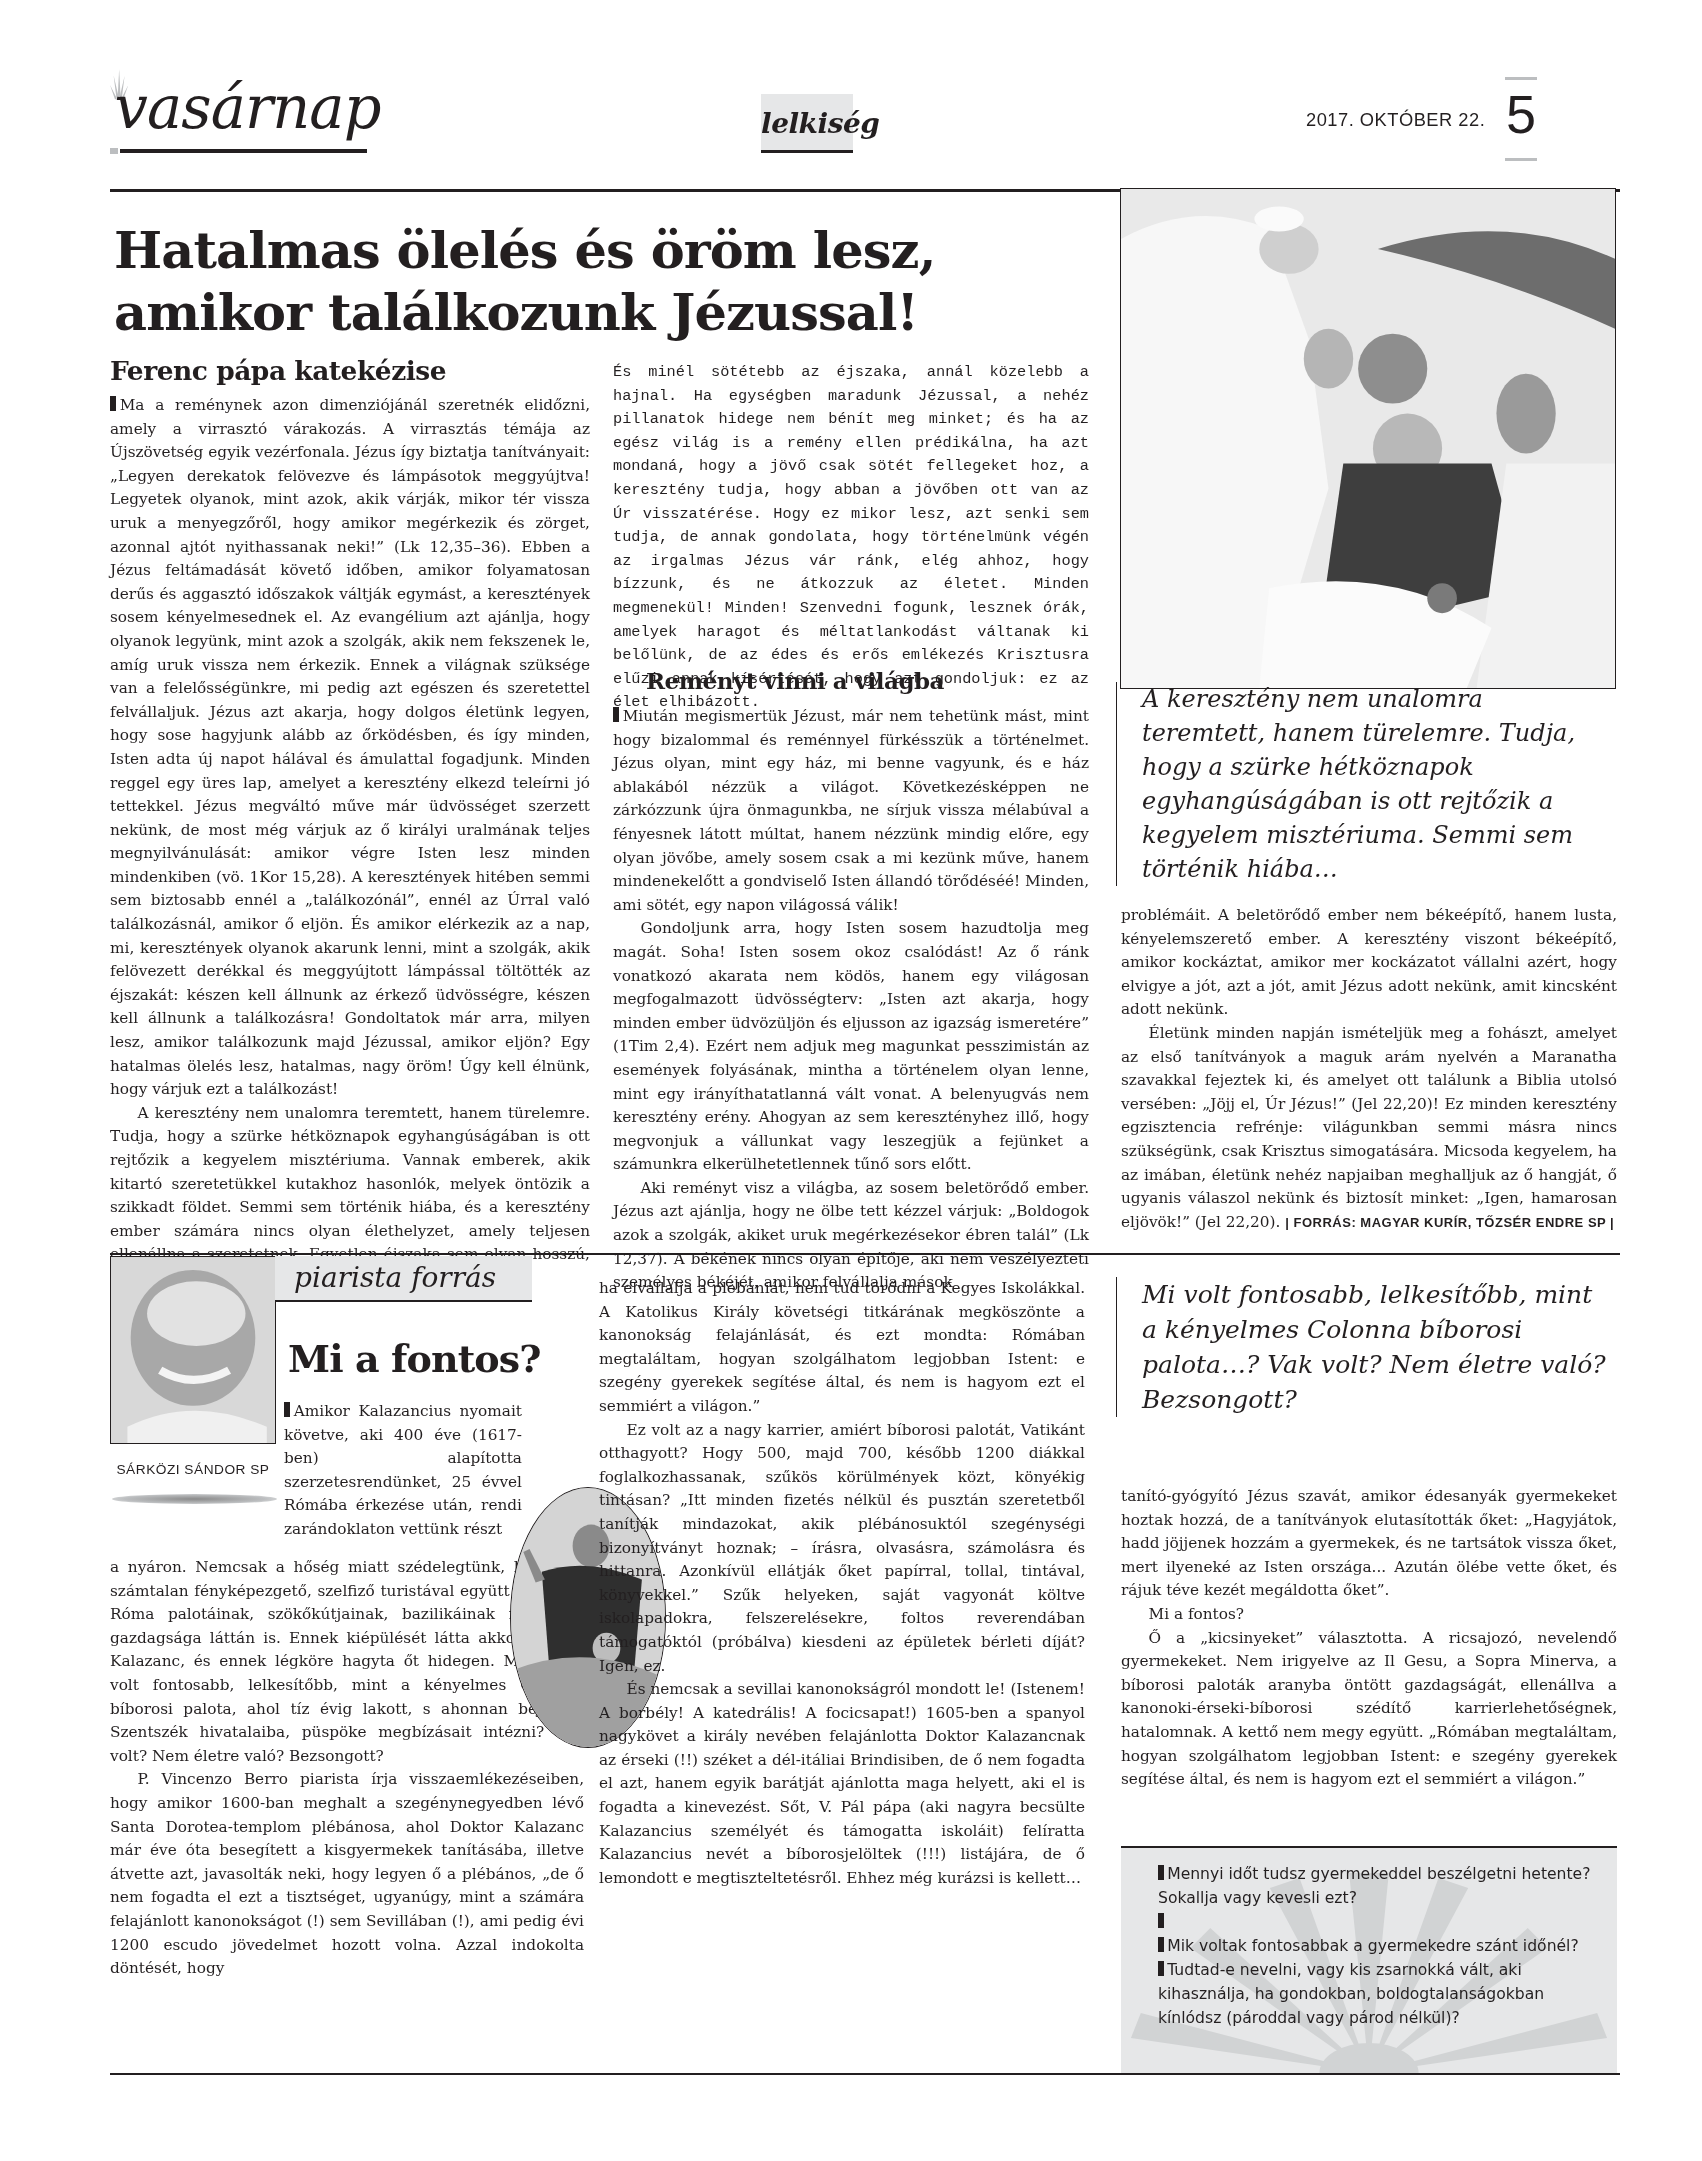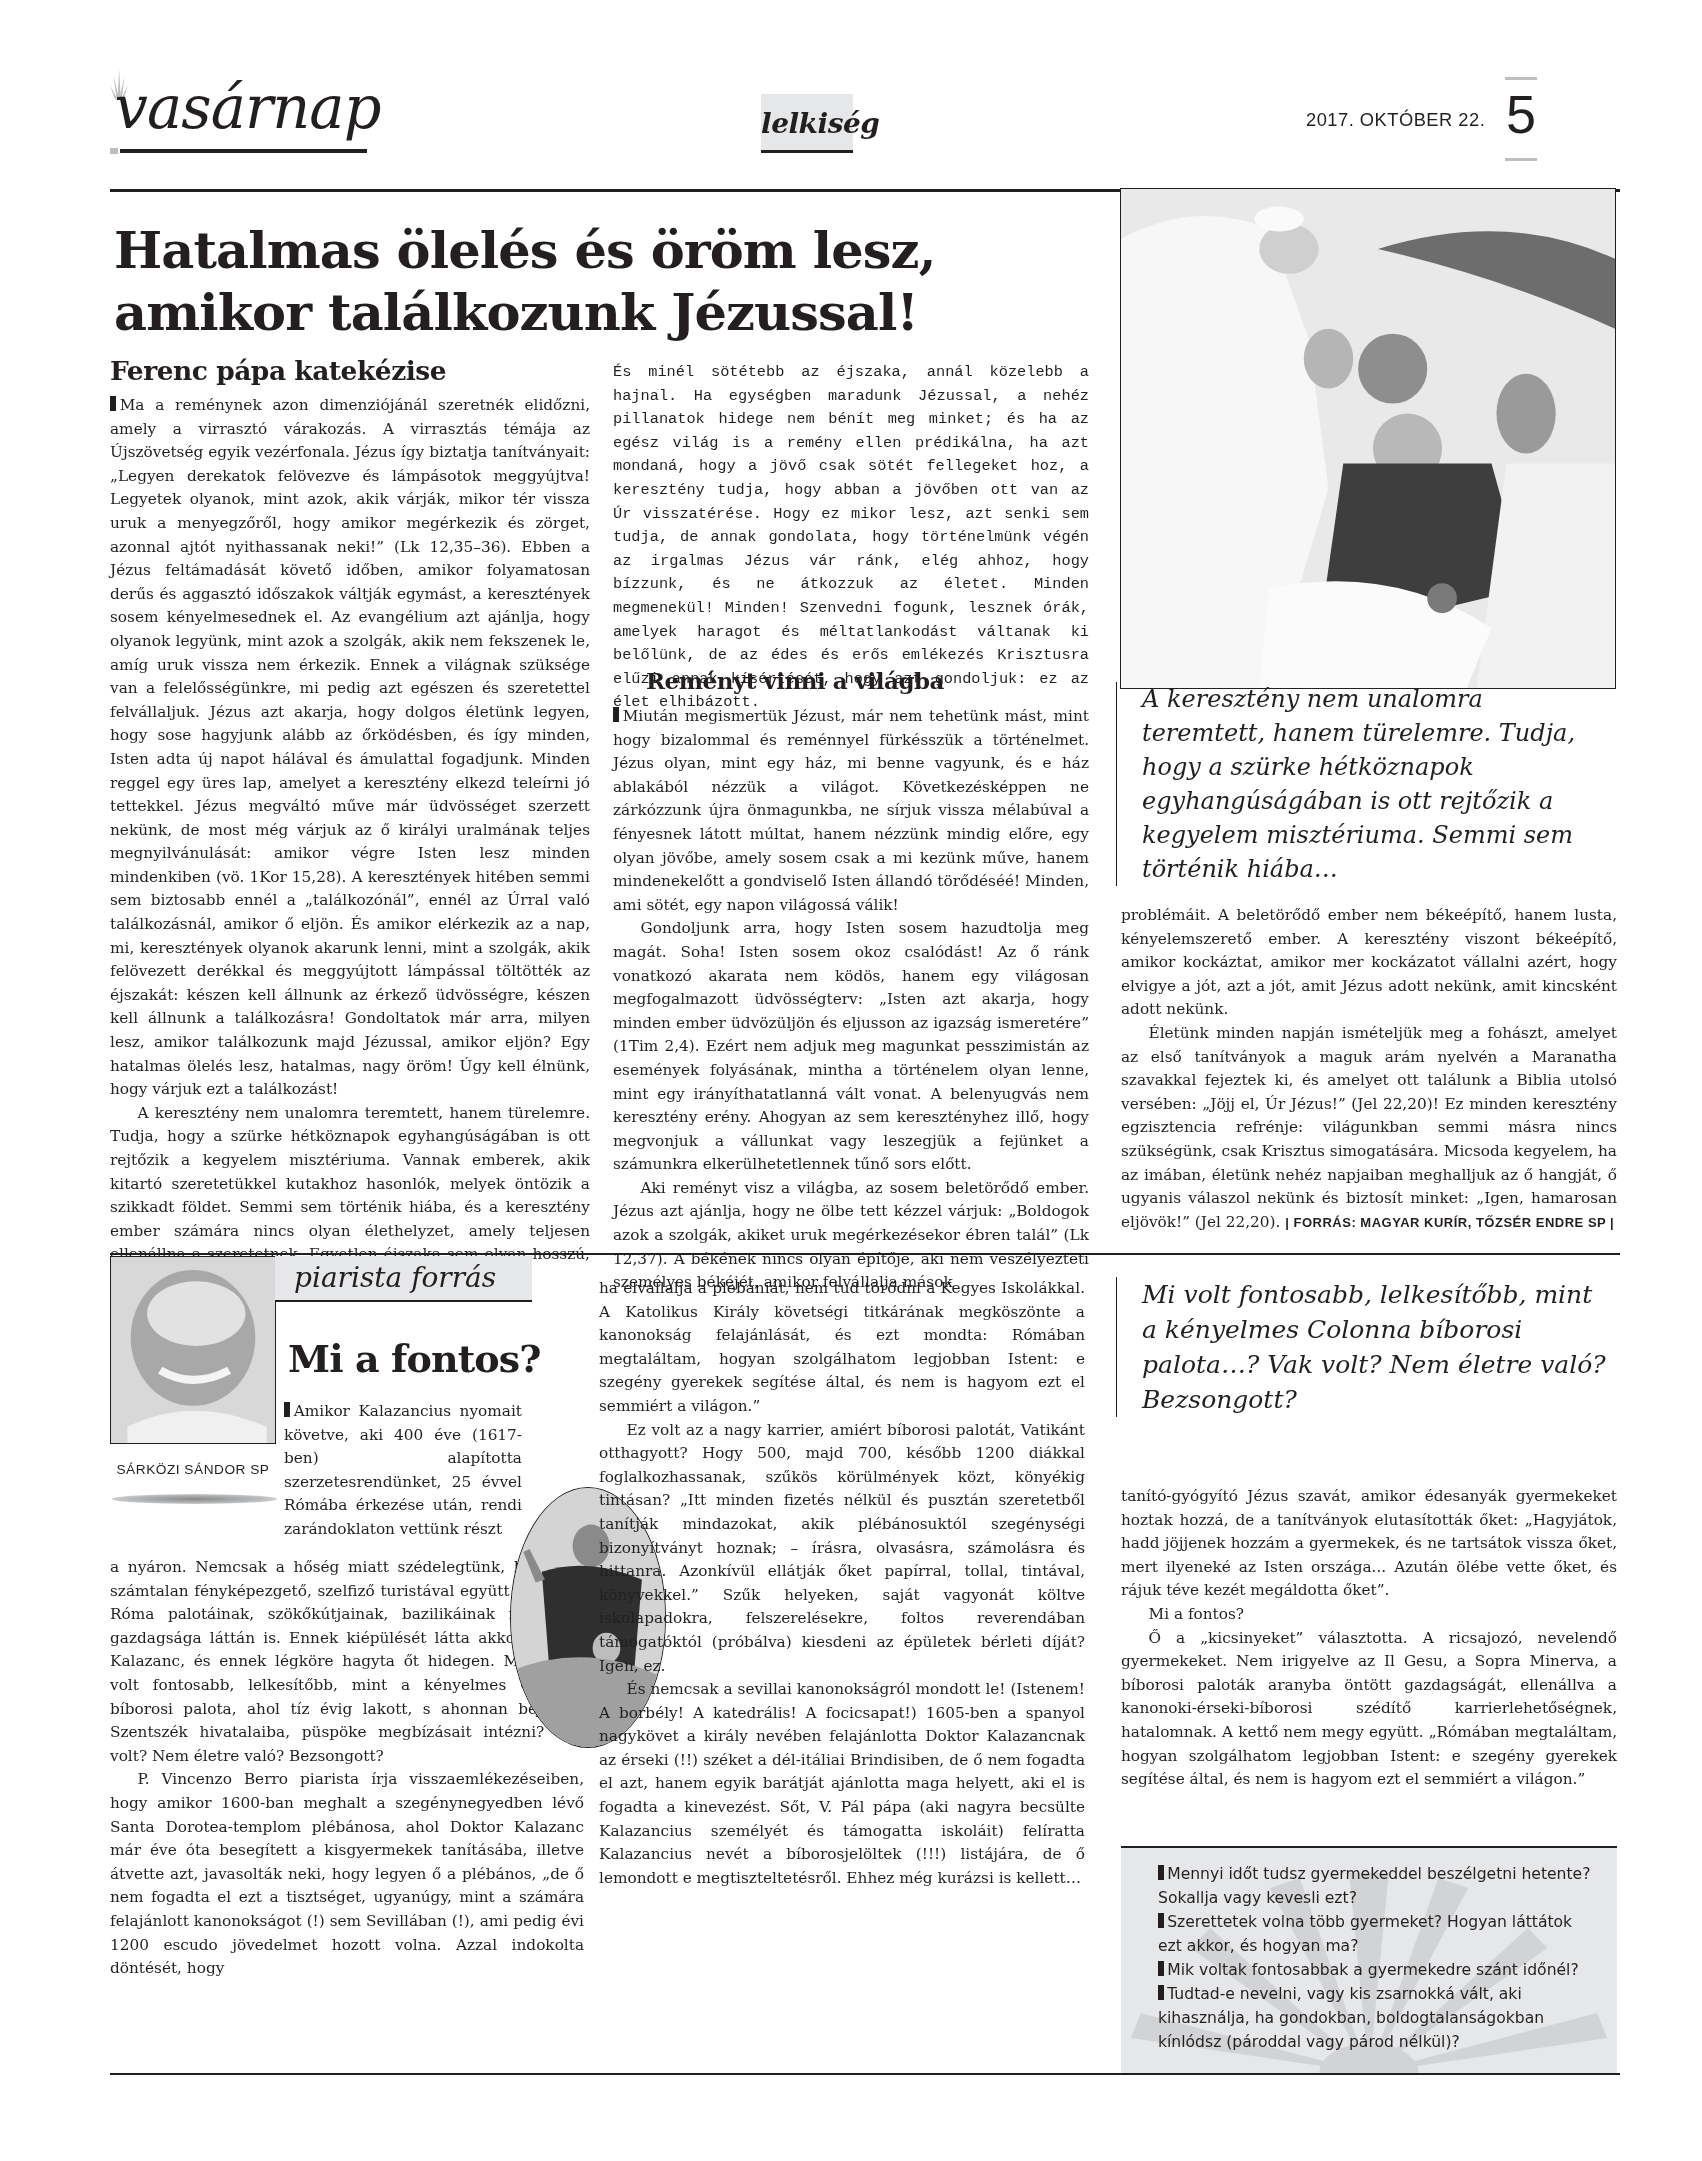--- a/index.html
+++ b/index.html
@@ -212,20 +212,20 @@
       <polygon points="50,45 64,6 70,8"></polygon>
       <polygon points="50,45 14,20 18,16"></polygon>
       <polygon points="50,45 82,16 86,20"></polygon>
       <polygon points="50,45 2,38 4,33"></polygon>
       <polygon points="50,45 96,33 98,38"></polygon>
       <ellipse cx="50" cy="45" rx="10" ry="6"></ellipse>
     </g>
   </svg>
   <ul class="box-list">
     <li><span class="lead-mark"></span><span>Mennyi időt tudsz gyermekeddel beszélgetni hetente? Sokallja vagy kevesli ezt?</span></li>
-    <li><span class="lead-mark"></span><span>Szerettetek volna több gyermeket? Hogyan láttátok ezt akkor, és hogyan ma?</span></li>
+    <li><span class="lead-mark"></span></li>
     <li><span class="lead-mark"></span><span>Mik voltak fontosabbak a gyermekedre szánt időnél?</span></li>
     <li><span class="lead-mark"></span><span>Tudtad-e nevelni, vagy kis zsarnokká vált, aki kihasználja, ha gondokban, boldogtalanságokban kínlódsz (pároddal vagy párod nélkül)?</span></li>
   </ul>
 </div>
 
 <div class="abs rule-bottom"></div>
 
 
 </body></html>

